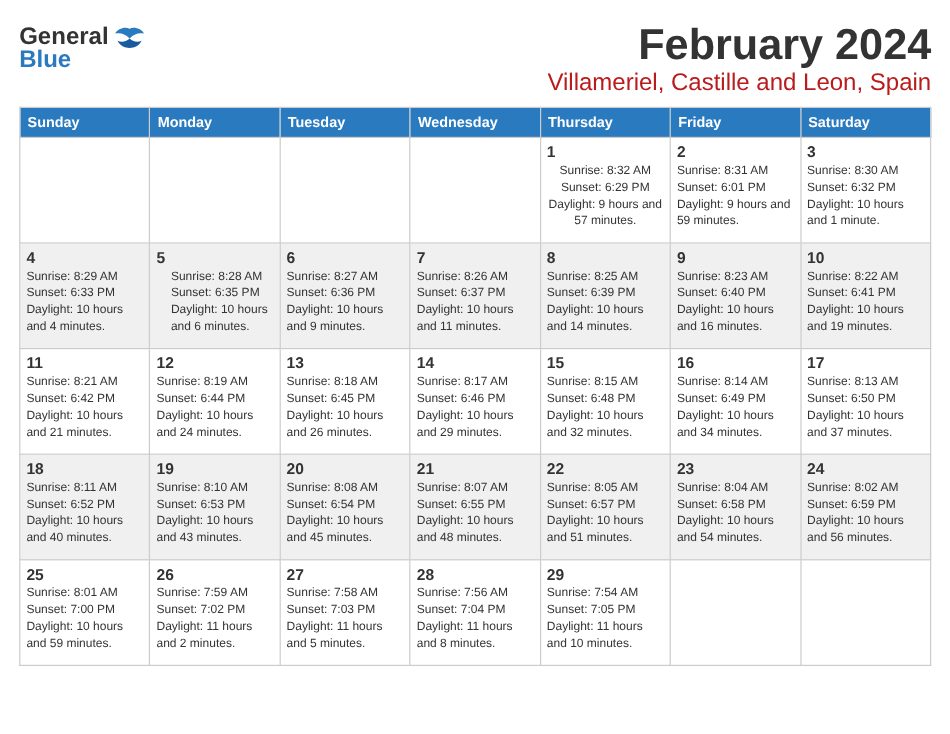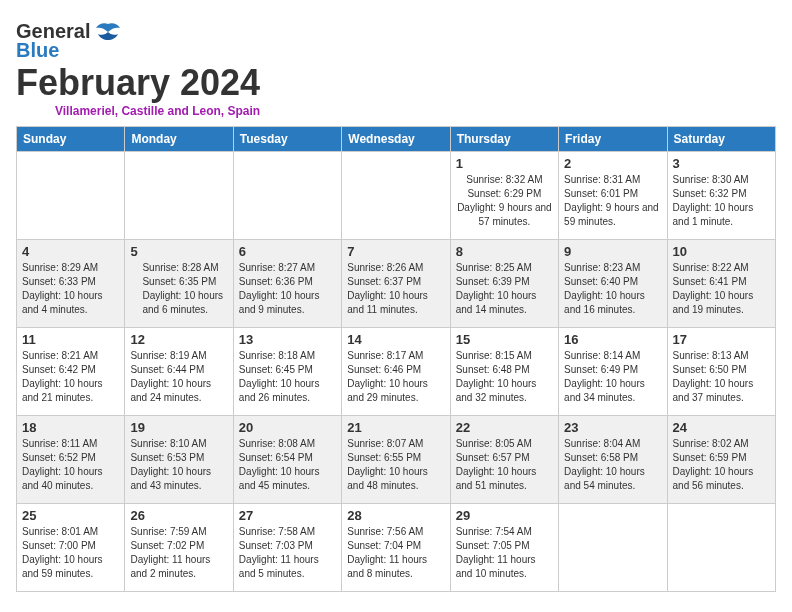--- a/index.html
+++ b/index.html
@@ -8,21 +8,20 @@
       background: #fff;
       width: 792px;
       min-height: 612px;
       padding: 16px;
     }
     .header-section {
       display: flex;
       align-items: flex-start;
       justify-content: space-between;
       margin-bottom: 8px;
-      flex-direction: column;
     }
     .logo {
       display: flex;
       flex-direction: column;
       align-items: flex-start;
       margin-top: 4px;
     }
     .logo-row {
       display: flex;
       align-items: center;
@@ -30,23 +29,22 @@
     }
     .title-section {
       text-align: right;
     }
     .month-title {
       font-size: 36px;
       font-weight: bold;
       color: #333;
     }
     .location-title {
-      font-size: 12px;
-      color: #a21caf;
-      font-weight: bold;
+      font-size: 20px;
+      color: #b91c1c;
     }
     .calendar-table {
       width: 100%;
       border-collapse: collapse;
       table-layout: fixed;
     }
     .calendar-table th {
       background-color: #2a7abf;
       color: #fff;
       font-size: 12px;

